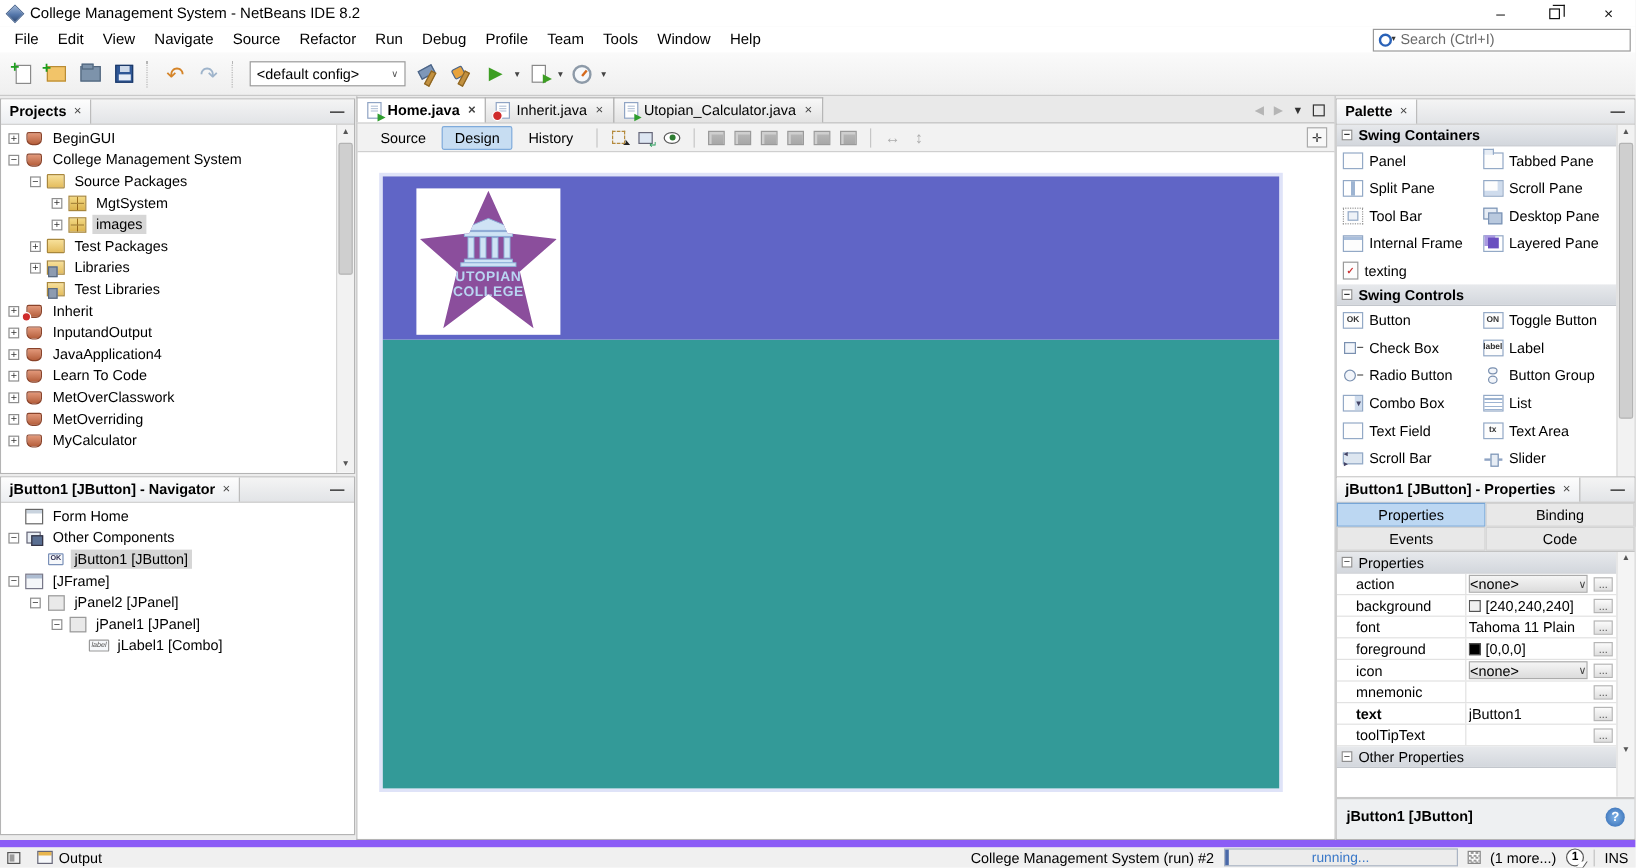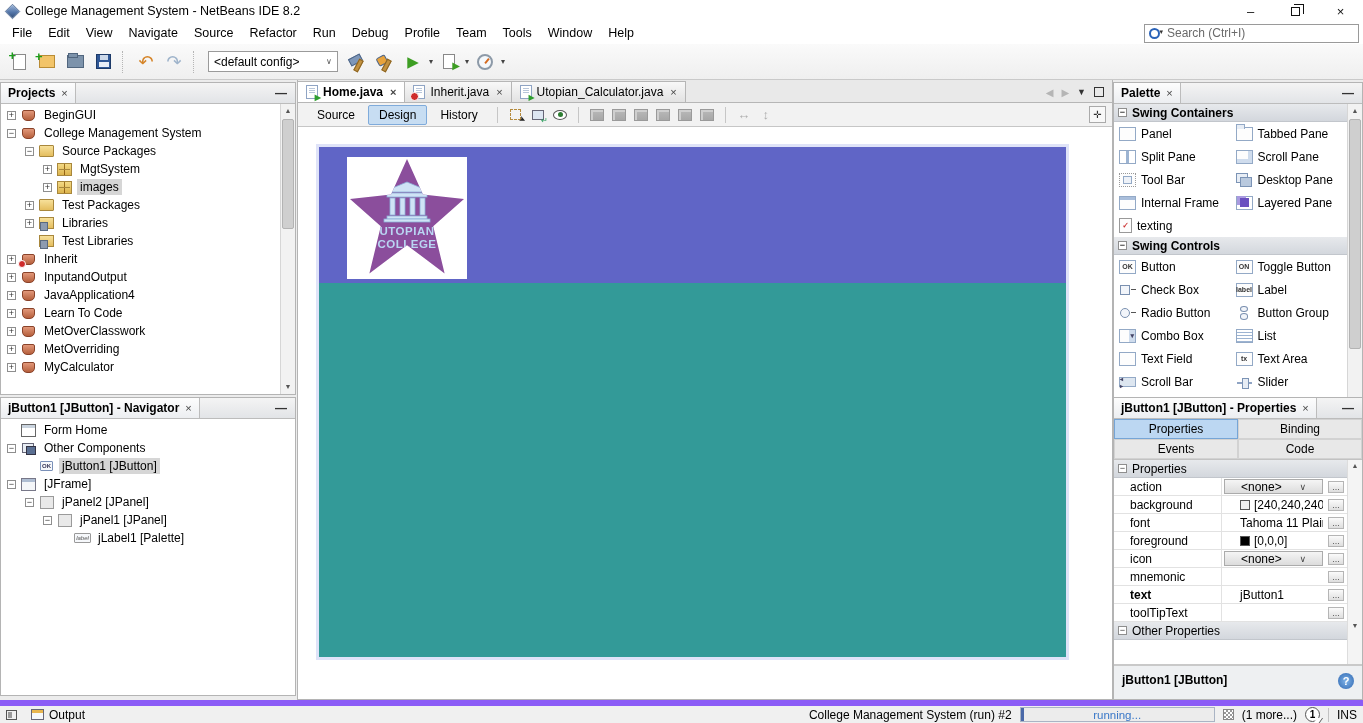--- a/index.html
+++ b/index.html
@@ -185,21 +185,21 @@
 
   
   .prop-tabs { display:grid; grid-template-columns:1fr 1fr; flex:none; border-bottom:1px solid #c2c2c2; }
   .prop-tab { height:20px; display:flex; align-items:center; justify-content:center; background:#e8e8e8; border:1px solid #d2d2d2; font-size:12px; }
   .prop-tab[data-active="true"] { background:#bcd7f2; border-color:#76a5d6; }
   .prop-body { flex:1; position:relative; overflow:hidden; background:#fff; }
   .prow { display:flex; align-items:stretch; height:18px; border-bottom:1px solid #e2e2e2; }
   .pname { width:108px; flex:none; display:flex; align-items:center; padding-left:16px; border-right:1px solid #e2e2e2; }
   .prow[data-bold="true"] .pname { font-weight:bold; }
   .pval { flex:1; display:flex; align-items:center; padding:1px 2px; gap:4px; min-width:0; }
-  .pval .inner { flex:1; height:15px; display:flex; align-items:center; padding:0 16px; gap:4px; white-space:nowrap; overflow:hidden; }
+  .pval .inner { flex:1; height:15px; display:flex; align-items:center; padding:0 0; gap:4px; white-space:nowrap; overflow:hidden; }
   .prow[data-control="combo"] .inner { background:linear-gradient(#f5f5f5,#dcdcdc); border:1px solid #ababab; }
   .prow[data-control="combo"] .inner::after { content:"∨"; margin-left:auto; font-size:9px; color:#444; }
   .swatch { display:none; width:10px; height:10px; border:1px solid #555; flex:none; }
   .prow[data-control="swatch"] .swatch { display:inline-block; }
   .pdots { width:16px; flex:none; margin:1px 1px; background:linear-gradient(#fbfbfb,#dedede); border:1px solid #b5b5b5; color:#555; font-size:9px; display:flex; align-items:center; justify-content:center; }
   .prop-foot { flex:none; border-top:2px solid #c9c9c9; background:#eef0f2; padding:7px 8px 10px; display:flex; align-items:flex-start; }
   .prop-foot b { font-size:12px; }
   .helpq { margin-left:auto; width:16px; height:16px; border-radius:50%; background:radial-gradient(#7fb3e8,#2e66b0); color:#fff; font-weight:bold; font-size:11px; display:flex; align-items:center; justify-content:center; }
   .prop-scroll { position:absolute; top:0; right:0; width:15px; bottom:0; border-left:1px solid #ddd; background:#f4f4f4; }
   .prop-scroll .sa { position:absolute; width:14px; text-align:center; font-size:7px; color:#555; }
@@ -435,21 +435,21 @@
           <div class="titem" data-icon="panel" data-expand="-" data-indent="2">
             <span class="tw"></span>
             <span class="tico"></span>
             <span class="tlabel">jPanel1 [JPanel]</span>
           </div>
           <div class="titem" data-icon="labelic" data-indent="3">
             <span class="tw"></span>
             <span class="tico">
               <span class="tglyph">label</span>
             </span>
-            <span class="tlabel">jLabel1 [Palette]</span>
+            <span class="tlabel">jLabel1 [Combo]</span>
           </div>
       </div>
     </div>
   </div>
 
   <div class="editor">
     <div class="etabs">
       <div class="etab" data-active="true">
           <span class="fjico"></span>
           <span>Home.java</span>

